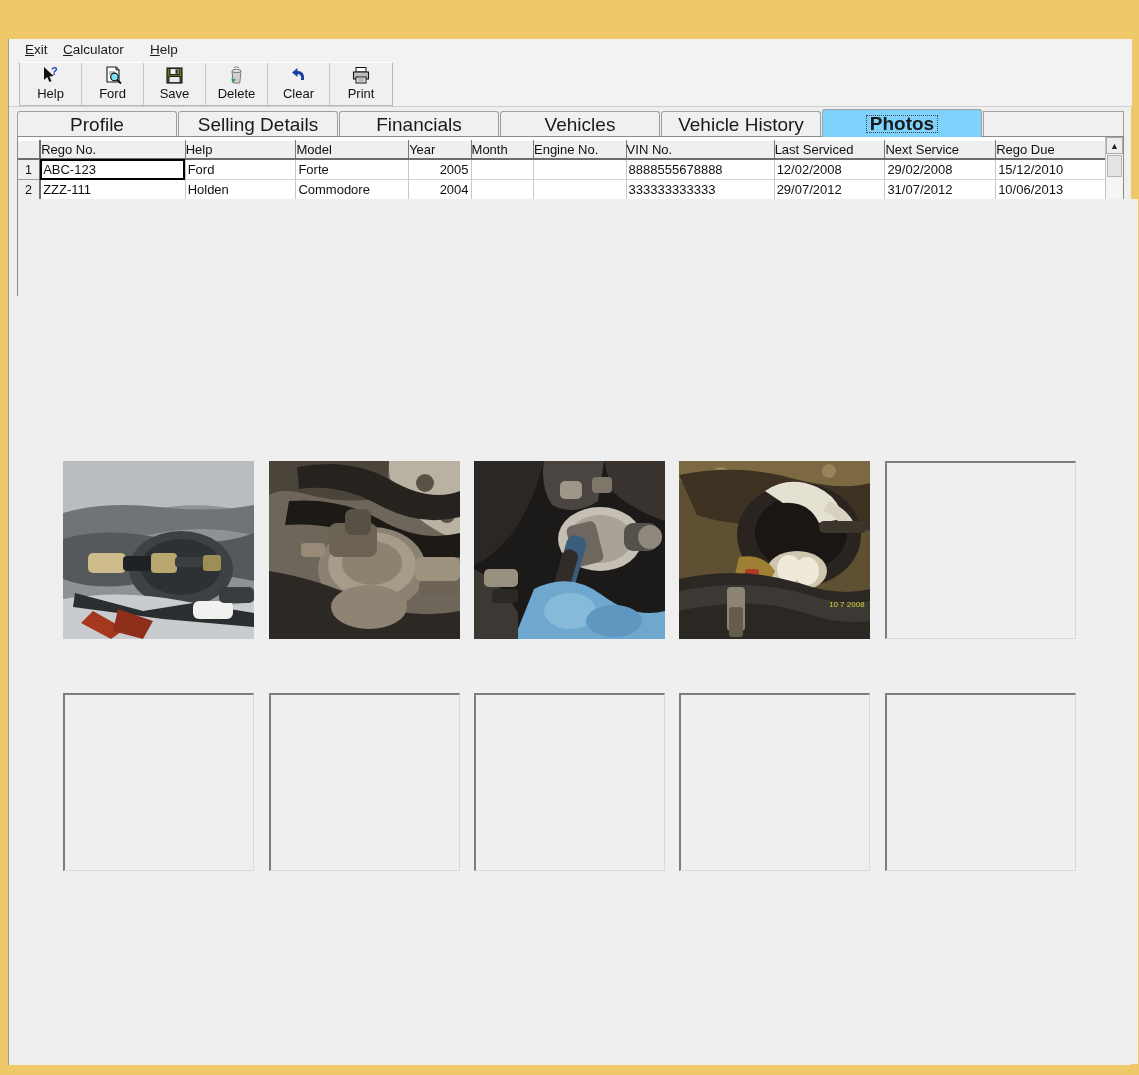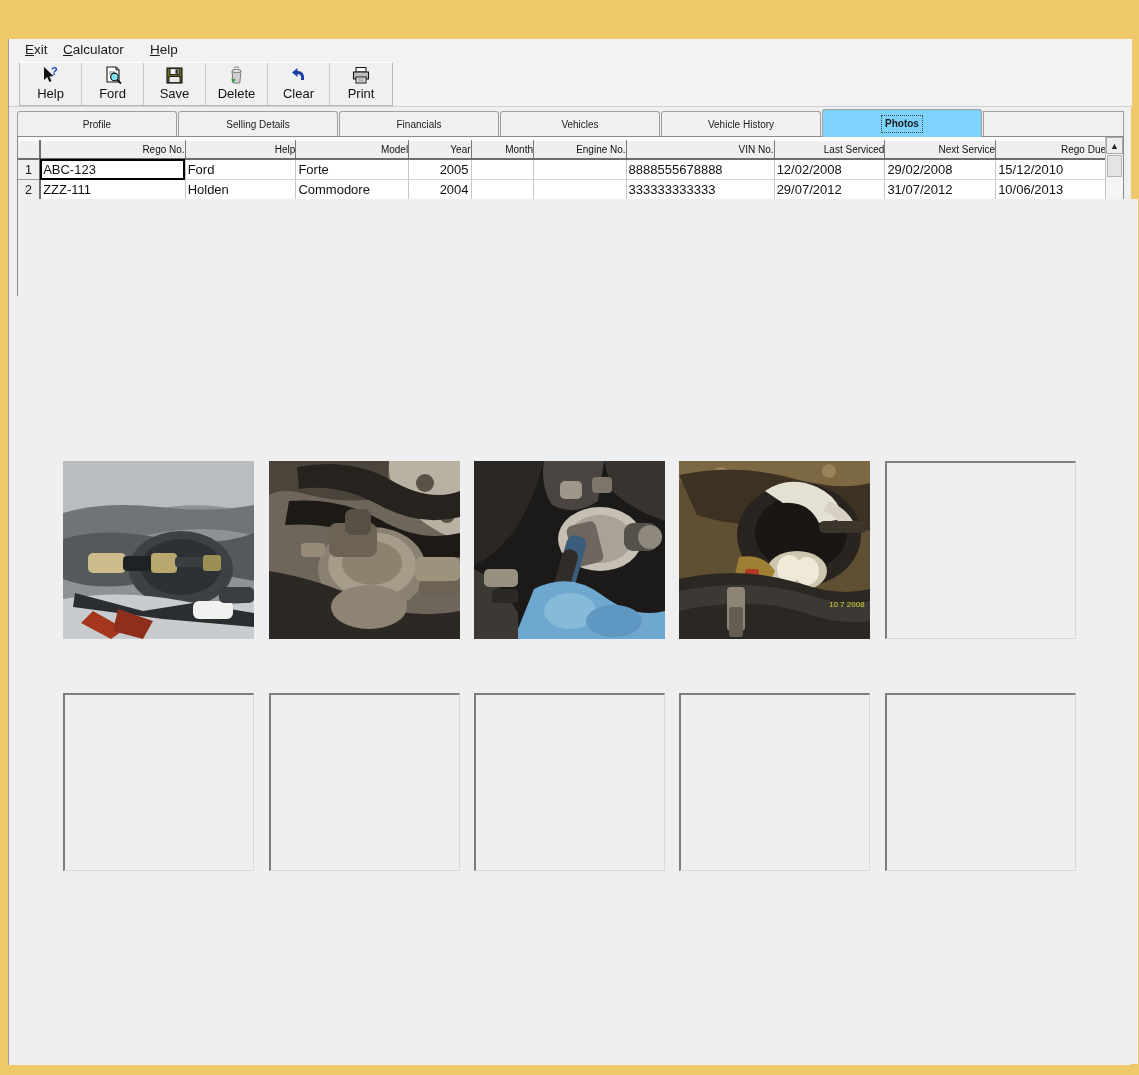--- a/index.html
+++ b/index.html
@@ -127,21 +127,21 @@
   }
   .tab {
     position: absolute;
     top: 2px;
     height: 26px;
     background: #F0F0F0;
     border: 1px solid #a0a0a0;
     border-bottom: 0;
     box-sizing: border-box;
     display: flex; align-items: center; justify-content: center;
-    font-size: 10px;
+    font-size: 19px;
     color: #1a1a1a;
     border-radius: 3px 3px 0 0;
   }
   .tab.active {
     top: 0; height: 28px;
     background: #7dd3fc;
     z-index: 5;
     font-weight: bold;
   }
   .tab .focusring {
@@ -168,22 +168,22 @@
     font-size: 13px;
     color: #111;
   }
   #grid th {
     height: 17px;
     background: #EFEFEF;
     border-right: 1px solid #7a7a7a;
     border-bottom: 2px solid #6d6d6d;
     border-top: 1px solid #ffffff;
     font-weight: normal;
-    font-size: 10px;
-    text-align: right;
+    font-size: 13px;
+    text-align: left;
     padding: 0;
   }
   #grid th.rowhdr {
     width: 22px;
     border-right: 2px solid #6d6d6d;
   }
   #grid td {
     height: 19px;
     border-right: 1px solid #c8c8c8;
     border-bottom: 1px solid #d6d6d6;

